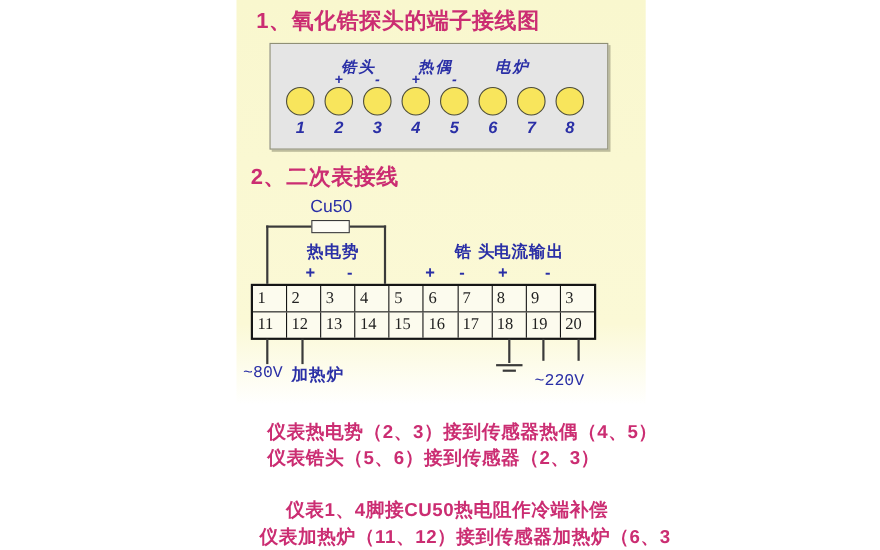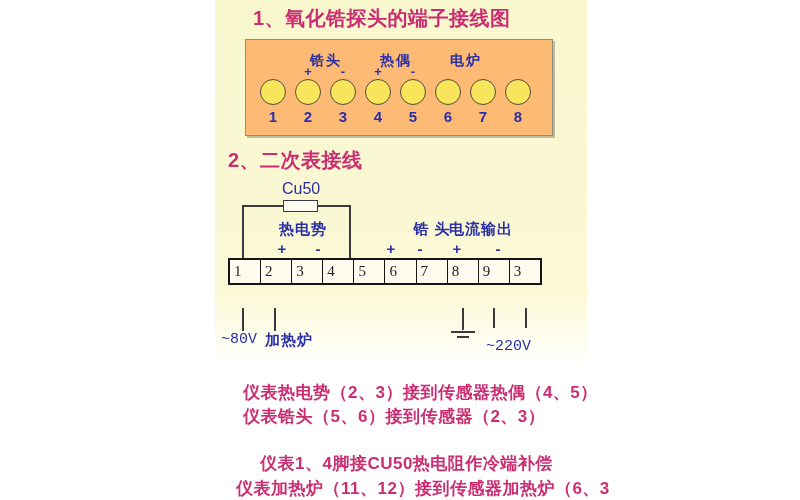--- a/index.html
+++ b/index.html
@@ -14,28 +14,29 @@
     font-family:"Liberation Sans", sans-serif;
   }
   .slide-bg{
     position:absolute;left:215px;top:0;width:372px;height:368px;
     background:linear-gradient(180deg,#F9F7CE 0%,#FBF9D6 80%,rgba(251,249,214,0) 100%);
   }
   .sec-title{
     position:absolute;font-size:20px;font-weight:bold;color:var(--magenta);
     white-space:nowrap;letter-spacing:0.5px;
   }
-  .title1{left:233px;top:5px;margin-left:20px;}
+  .title1{left:233px;top:5px;}
   .title2{left:228px;top:147px;}
 
   
   .sensor-box{
     position:absolute;left:245px;top:39px;width:308px;height:97px;
-    border:1px solid #8F8F76;background:#fdba74;box-sizing:border-box;
+    border:1px solid #8F8F76;background:#e5e5e5;box-sizing:border-box;
     box-shadow:2px 2px 0 #BDBC9C;
+    font-style:italic;
   }
   .group-label{
     position:absolute;top:12px;transform:translateX(-50%);
     color:var(--blue);font-weight:bold;font-size:14px;letter-spacing:2px;white-space:nowrap;
   }
   .g0{left:80px}.g1{left:150px}.g2{left:220px}
   .sign{
     position:absolute;top:25px;transform:translateX(-50%);
     color:var(--blue);font-weight:bold;font-size:13px;line-height:14px;
   }
@@ -177,20 +178,33 @@
       <span>2</span>
       <span>3</span>
       <span>4</span>
       <span>5</span>
       <span>6</span>
       <span>7</span>
       <span>8</span>
       <span>9</span>
       <span>3</span>
     </div>
+  <div class="trow r2">
+
+  <span>11</span>
+      <span>12</span>
+      <span>13</span>
+      <span>14</span>
+      <span>15</span>
+      <span>16</span>
+      <span>17</span>
+      <span>18</span>
+      <span>19</span>
+      <span>20</span>
+    </div>
 </div>
 
 <div class="wire w11"></div>
 <div class="wire w12"></div>
 <div class="wire w18"></div>
 <div class="wire w19"></div>
 <div class="wire w20"></div>
 <div class="wire gl1"></div>
 <div class="wire gl2"></div>
 <span class="volt-label l80">~80V</span>

